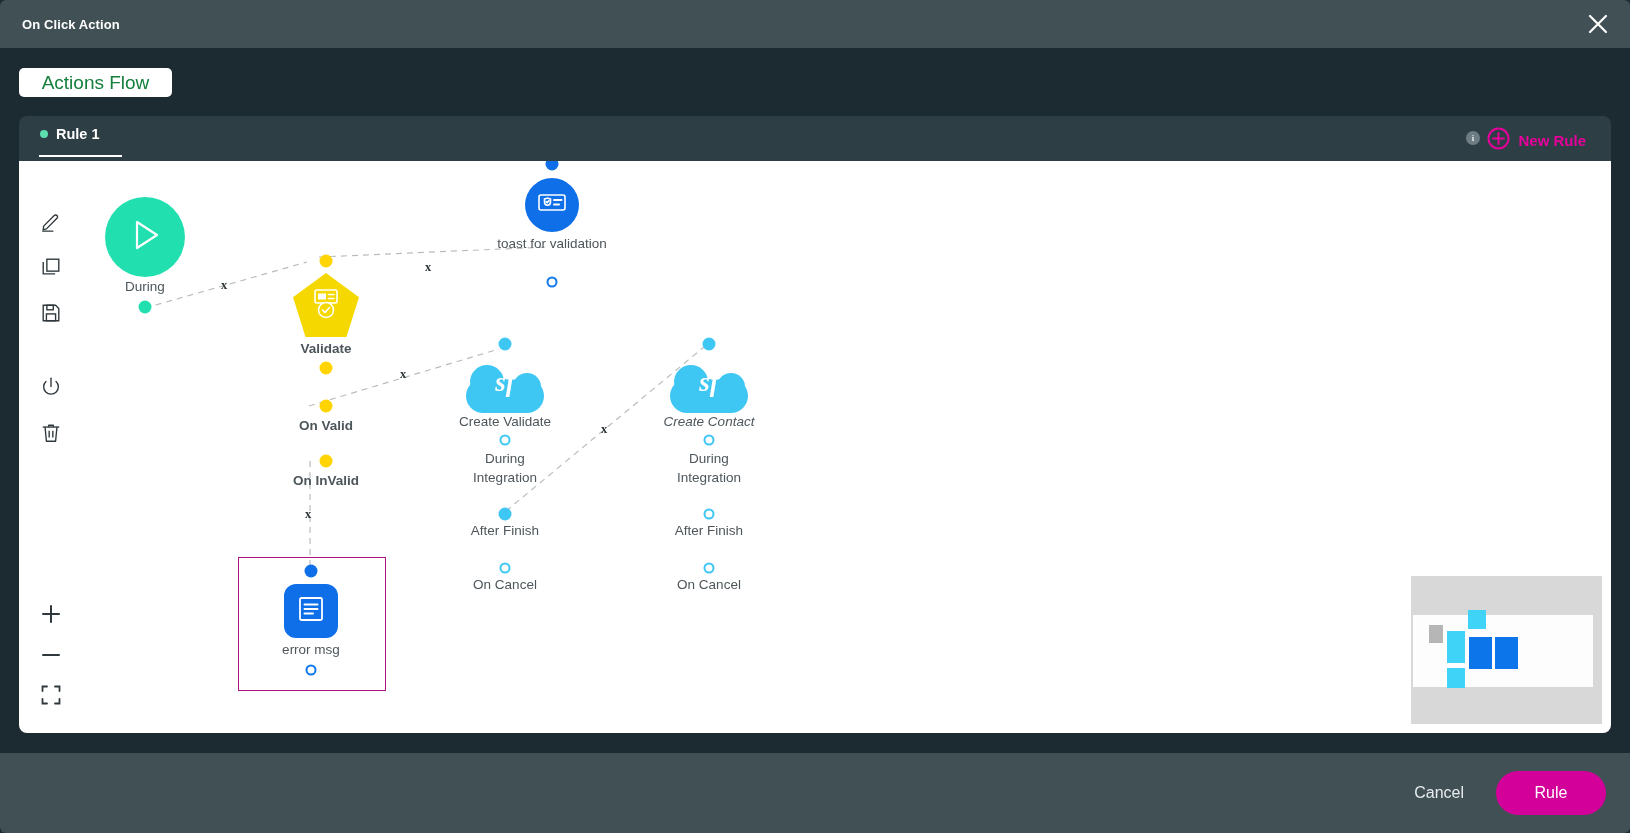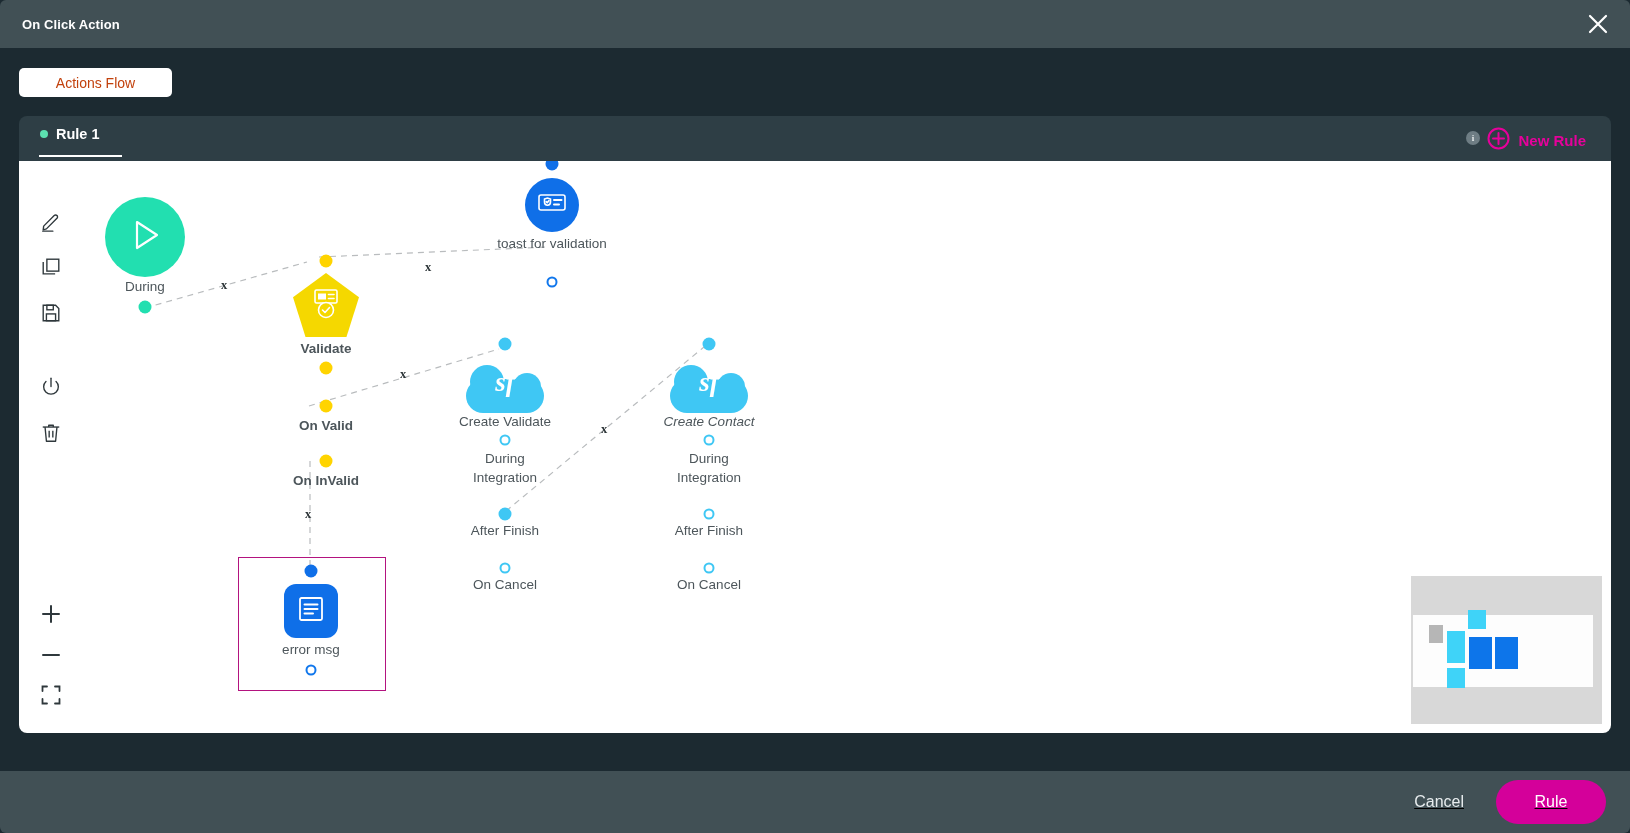--- a/index.html
+++ b/index.html
@@ -46,22 +46,22 @@
   }
   .pill {
     position: absolute; left: 19px; top: 20px;
     width: 153px; height: 29px;
     background: #ffffff;
     border-radius: 5px;
     display: flex; align-items: center; justify-content: center;
     cursor: pointer;
   }
   .pill span {
-    color: #c2410c;
-    font-size: 14px;
+    color: #15803d;
+    font-size: 19px;
   }
 
   
   .tabstrip {
     position: absolute; left: 19px; top: 116px;
     width: 1592px; height: 45px;
     background: #2e3e45;
     border-radius: 8px 8px 0 0;
   }
   .tab {
@@ -216,24 +216,24 @@
   .minimap-view {
     position: absolute; left: 2px; top: 39px;
     width: 180px; height: 72px;
     background: #fdfdfd;
   }
   .mm-block { position: absolute; }
 
   
   .footer {
     position: absolute; left: 0; bottom: 0;
-    width: 1630px; height: 62px;
+    width: 1630px; height: 80px;
     background: #415055;
     border-radius: 0 0 6px 6px;
-    display: flex; align-items: center; justify-content: flex-end; text-decoration: underline;
+    display: flex; align-items: center; justify-content: flex-end;
   }
   .cancel-btn {
     color: #e7ecee; font-size: 16px;
     margin-right: 32px; cursor: pointer;
     background: none; border: none;
     font-family: "Liberation Sans", sans-serif;
   }
   .apply-btn {
     width: 110px; height: 44px;
     background: #d4009a; color: #ffffff;

